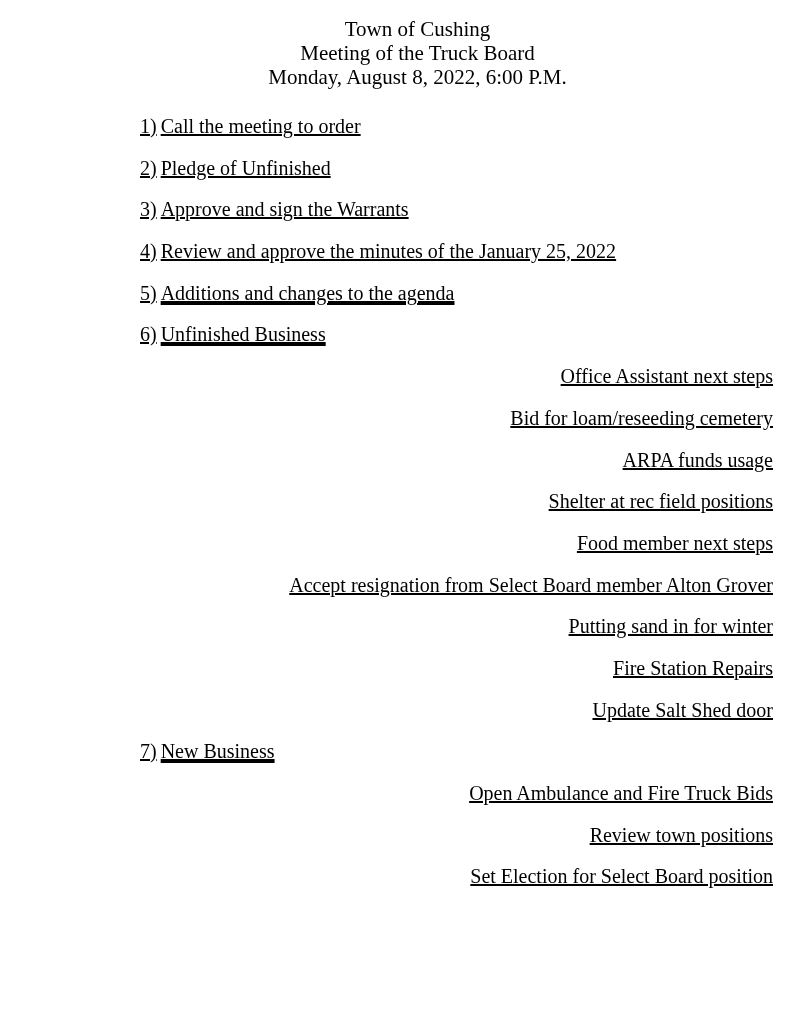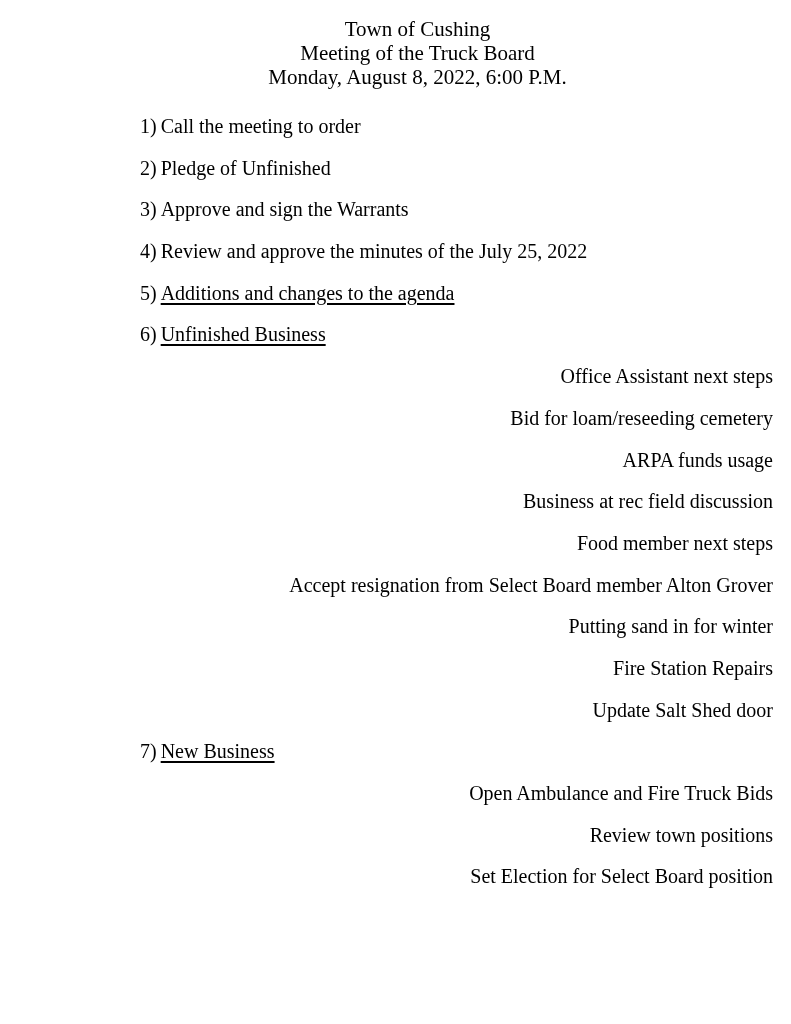--- a/index.html
+++ b/index.html
@@ -22,20 +22,21 @@
   .title-block {
     text-align: center;
     font-size: 21px;
     line-height: 24px;
   }
   .agenda {
     margin-top: 26px;
     margin-left: 118px;
     margin-right: 40px;
     font-size: 20px;
+    text-decoration: underline;
   }
   .item, .sub {
     line-height: 23px;
     margin-bottom: 18.7px;
     white-space: nowrap;
   }
   .item .num {
     margin-right: 4px;
   }
   .sub {
@@ -66,35 +67,35 @@
 
     <div class="item">
       <span class="num">2)</span><span class="txt">Pledge of Unfinished</span>
     </div>
 
     <div class="item">
       <span class="num">3)</span><span class="txt">Approve and sign the Warrants</span>
     </div>
 
     <div class="item">
-      <span class="num">4)</span><span class="txt">Review and approve the minutes of the July 25, 2022</span>
+      <span class="num">4)</span><span class="txt">Review and approve the minutes of the January 25, 2022</span>
     </div>
 
     <div class="item underlined">
       <span class="num">5)</span><span class="txt">Additions and changes to the agenda</span>
     </div>
 
     <div class="item underlined">
       <span class="num">6)</span><span class="txt">Unfinished Business</span>
     </div>
 
     <div class="sub">Office Assistant next steps</div>
     <div class="sub">Bid for loam/reseeding cemetery</div>
     <div class="sub">ARPA funds usage</div>
-    <div class="sub">Business at rec field discussion</div>
+    <div class="sub">Shelter at rec field positions</div>
     <div class="sub">Food member next steps</div>
     <div class="sub">Accept resignation from Select Board member Alton Grover</div>
     <div class="sub">Putting sand in for winter</div>
     <div class="sub">Fire Station Repairs</div>
     <div class="sub">Update Salt Shed door</div>
 
     <div class="item underlined">
       <span class="num">7)</span><span class="txt">New Business</span>
     </div>
 

